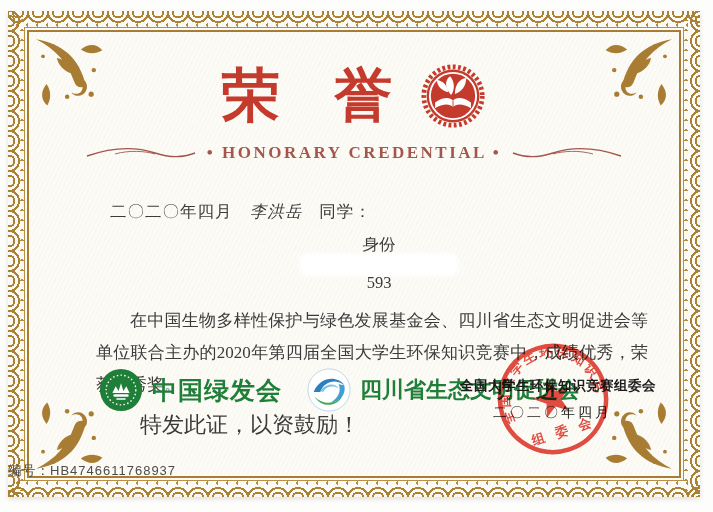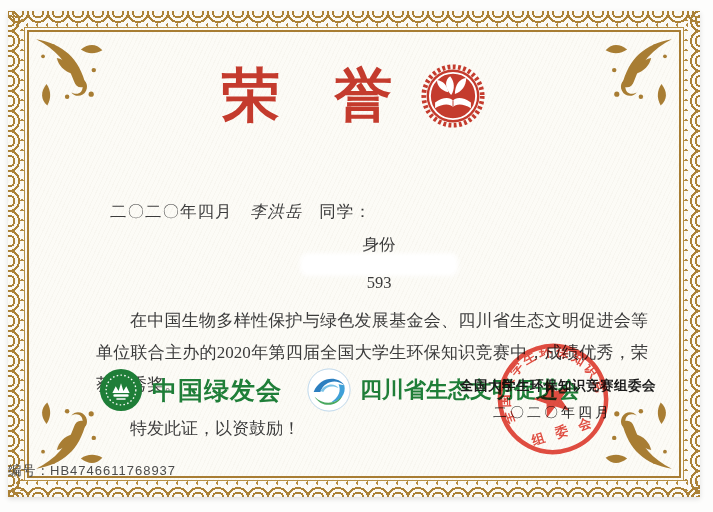--- a/index.html
+++ b/index.html
@@ -86,21 +86,21 @@
   #recipient-line .suffix{margin-left:12px;}
   #id-line{font-size:16.5px;padding-left:14px;margin-top:11px;display:flex;align-items:center;flex-direction:column;}
   .redact{
     display:inline-block;width:152px;height:17px;margin-left:2px;margin-right:2px;
     background:rgba(255,255,255,0.96);border-radius:4px;
     box-shadow:0 0 4px 3px rgba(255,255,255,0.96);
   }
   #paragraph{
     margin-top:12px;font-size:17px;line-height:32px;text-indent:2em;text-align:justify;
   }
-  #closing-line{margin-top:16px;font-size:17px;text-indent:2em;}
+  #closing-line{margin-top:9px;font-size:22px;text-indent:2em;}
 
   
   #issuer-row{
     position:absolute;left:90px;top:356px;display:flex;align-items:center;
   }
   .issuer{display:flex;align-items:center;}
   .issuer + .issuer{margin-left:24px;}
   .issuer-name{font-weight:700;color:#1f7e38;white-space:nowrap;font-family:"Liberation Serif",serif;}
   .issuer-name.n1{font-size:25px;margin-left:8px;letter-spacing:1px;}
   .issuer-name.n2{font-size:22px;margin-left:8px;}
@@ -170,20 +170,31 @@
         <circle cx="0" cy="0" r="28" fill="#c43b2d"></circle>
         <circle cx="0" cy="0" r="24.5" fill="none" stroke="#ffffff" stroke-width="2"></circle>
         <path d="M-19,7 C-11,1 -3,1 0,5 C3,1 11,1 19,7 L19,13 C11,8 3,8 0,12 C-3,8 -11,8 -19,13 Z" fill="#ffffff"></path>
         <path d="M0,5 L0,12" stroke="#c43b2d" stroke-width="1"></path>
         <path d="M-2,-1 C-9,-9 -9,-17 -3,-21 C2,-15 2,-7 -2,-1 Z" fill="#ffffff"></path>
         <path d="M2,-2 C2,-12 7,-18 14,-19 C14,-11 9,-4 2,-2 Z" fill="#ffffff"></path>
         <path d="M-5,-4 C-13,-6 -17,-11 -17,-17 C-10,-16 -6,-11 -5,-4 Z" fill="#ffffff"></path>
       </svg>
     </div>
 
+    <div id="subtitle-row">
+      <svg width="112" height="16" viewBox="0 0 112 16">
+        <path d="M2,11 C28,2 52,2 70,8 C88,14 100,12 110,8" fill="none" stroke="#a3564c" stroke-width="1.4"></path>
+        <path d="M30,9 C44,5 60,6 70,9" fill="none" stroke="#a3564c" stroke-width="0.9"></path>
+      </svg>
+      <span id="subtitle-text">• HONORARY CREDENTIAL •</span>
+      <svg width="112" height="16" viewBox="0 0 112 16" style="transform:scaleX(-1)">
+        <path d="M2,11 C28,2 52,2 70,8 C88,14 100,12 110,8" fill="none" stroke="#a3564c" stroke-width="1.4"></path>
+        <path d="M30,9 C44,5 60,6 70,9" fill="none" stroke="#a3564c" stroke-width="0.9"></path>
+      </svg>
+    </div>
 
     <div id="body-block">
       <div id="recipient-line">
         <span class="school">二〇二〇年四月</span>
         <span class="name">李洪岳</span>
         <span class="suffix">同学：</span>
       </div>
       <div id="id-line">
         <span>身份</span>
         <span class="redact"></span>

